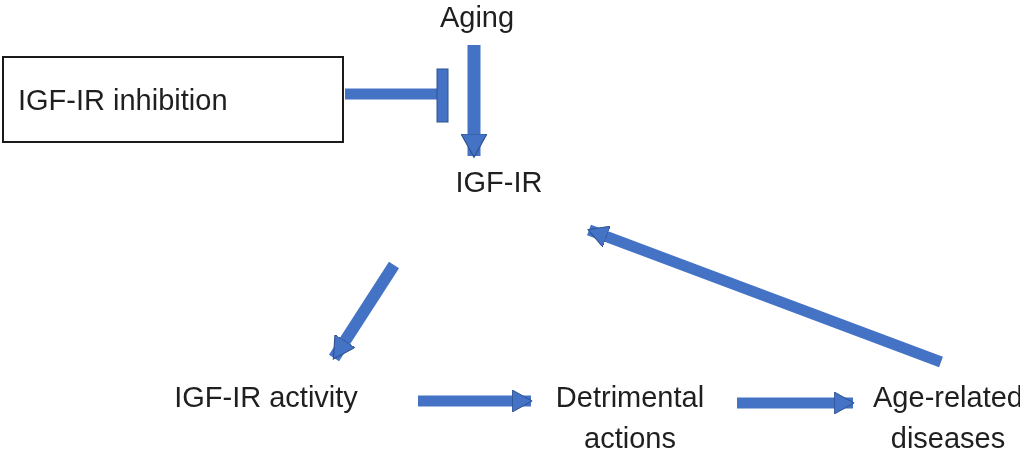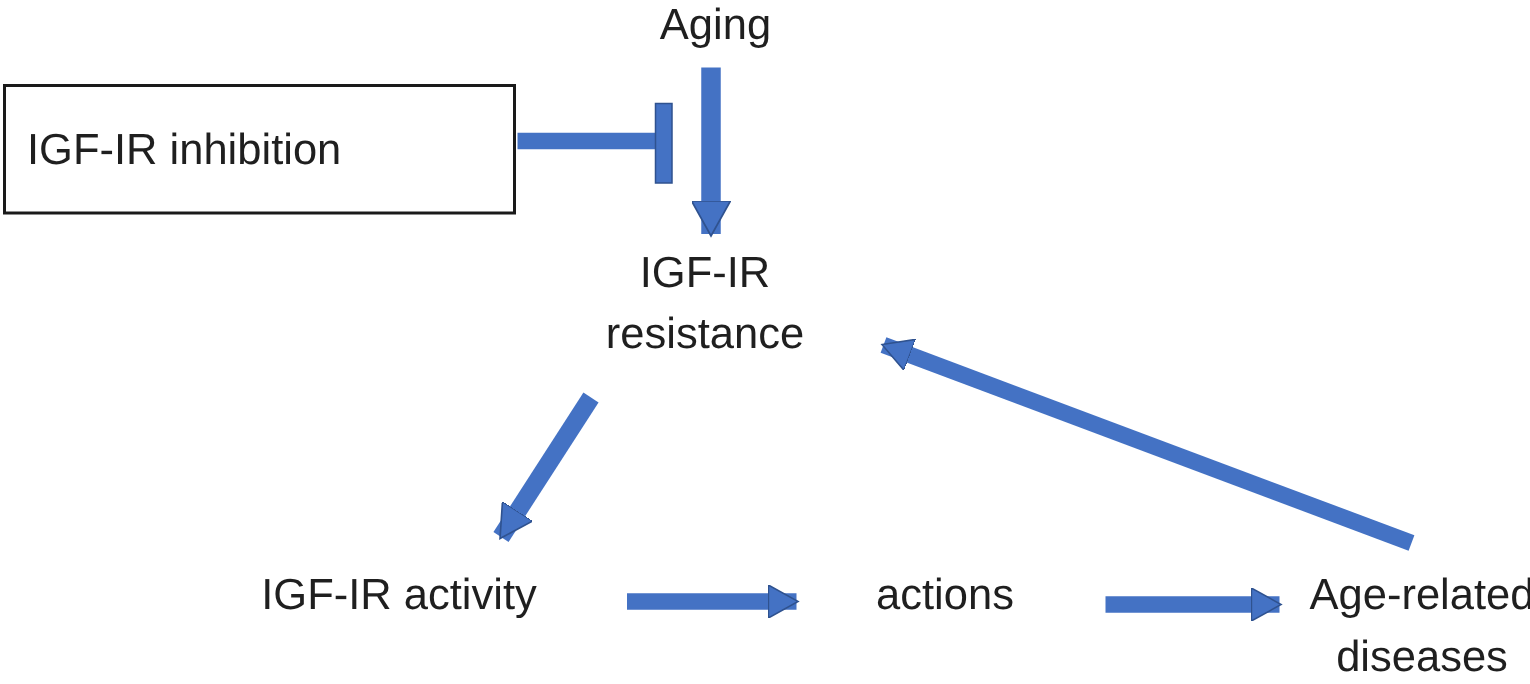--- a/index.html
+++ b/index.html
@@ -86,30 +86,30 @@
   </svg>
 
   <div class="label" style="left:404px; top:-3px; width:146px;">
     <span class="line">Aging</span>
   </div>
 
   <div class="node-box">
     <span class="line">IGF-IR inhibition</span>
   </div>
 
-  <div class="label" style="left:385px; top:162px; width:170px;">
+  <div class="label" style="left:414px; top:162px; width:170px;">
     <span class="line">IGF-IR</span>
-    <span class="line">resistance</span>
   </div>
 
   <div class="label" style="left:116px; top:377px; width:300px;">
     <span class="line">IGF-IR activity</span>
   </div>
 
   <div class="label" style="left:552px; top:377px; width:156px;">
+    <span class="line">Detrimental</span>
     <span class="line">actions</span>
   </div>
 
   <div class="label" style="left:860px; top:377px; width:176px;">
     <span class="line">Age-related</span>
     <span class="line">diseases</span>
   </div>
 
 </div>
 

